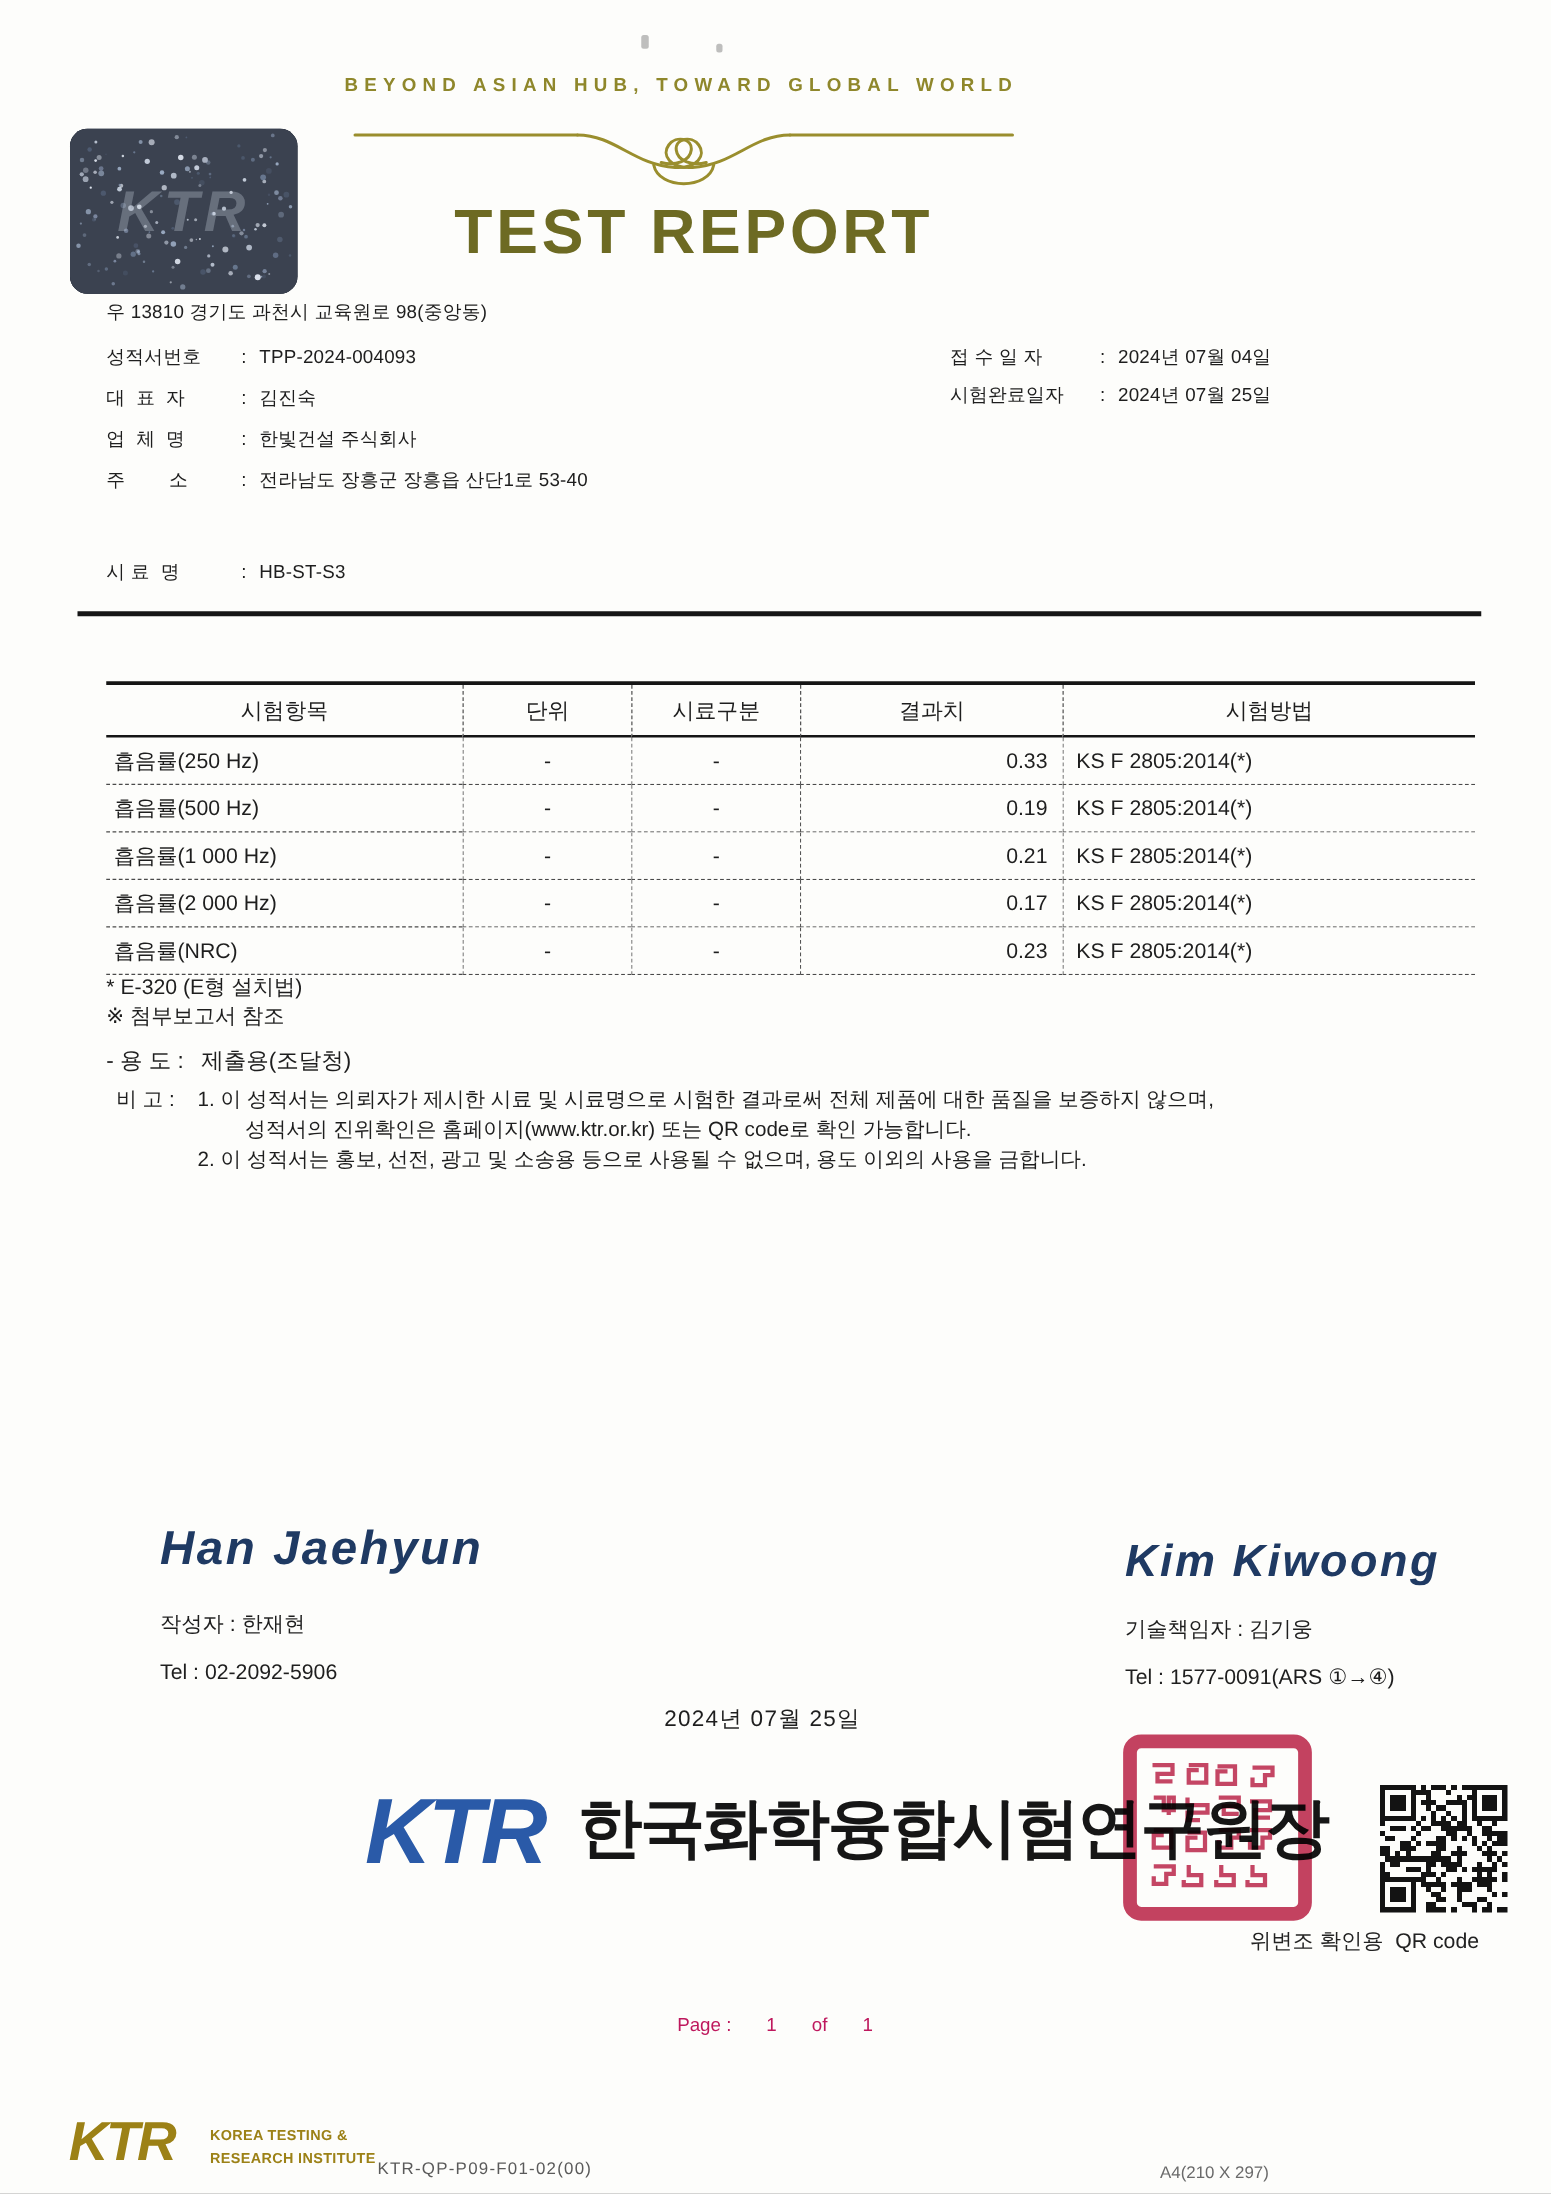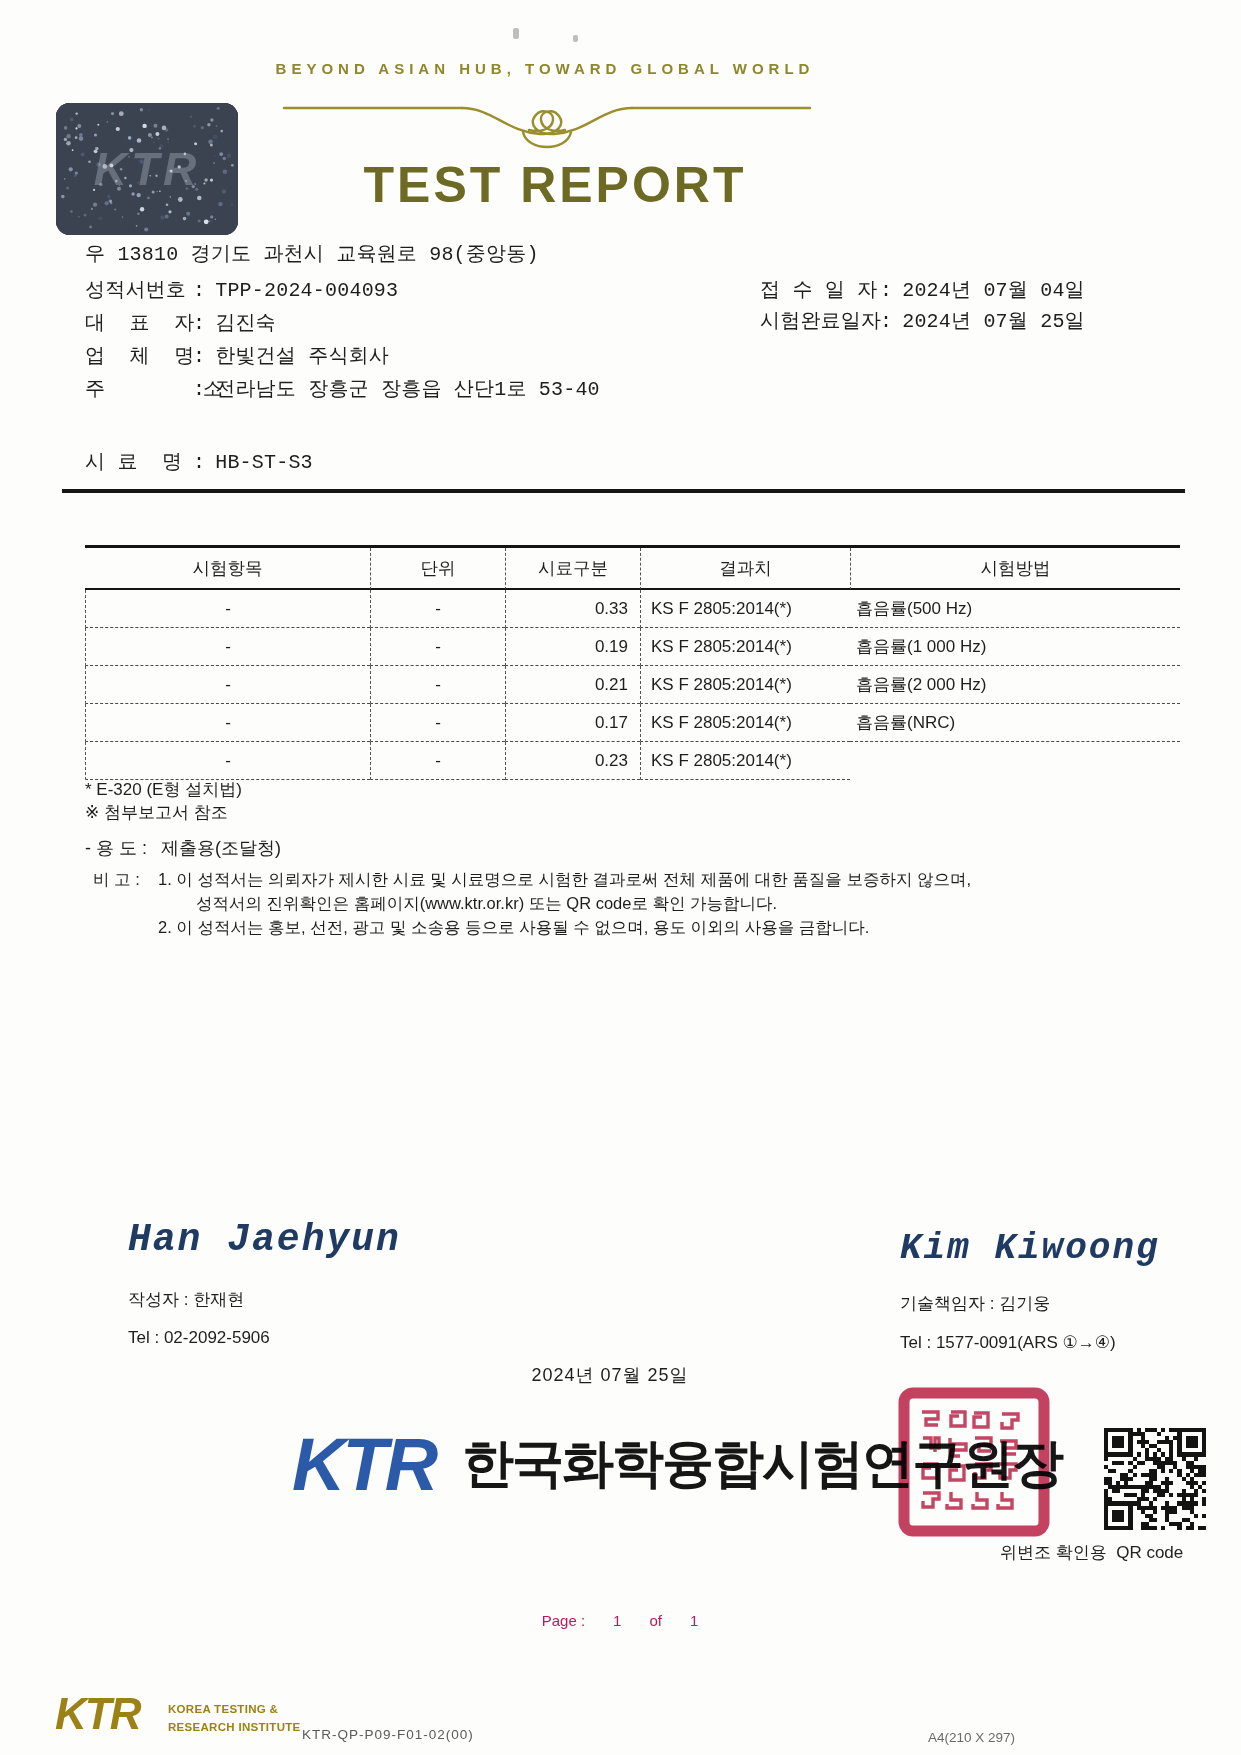--- a/index.html
+++ b/index.html
@@ -10,42 +10,42 @@
   .ctr{text-align:center;}
   
   .tagline{font-size:15px;font-weight:700;letter-spacing:5px;color:#8f872b;}
   .report-title{font-size:50px;font-weight:800;letter-spacing:3px;color:#6d6a23;line-height:1;}
   .speck{background:#8a8a8a;opacity:.55;border-radius:2px;}
   
   .holo{width:182px;height:132px;border-radius:14px;background:#3b4250;box-shadow:inset 0 0 0 4px #2d3441, inset 0 0 18px #222a36;overflow:hidden;}
   .holo-ktr{width:182px;height:132px;line-height:132px;text-align:center;font-size:46px;font-weight:800;
             letter-spacing:4px;color:rgba(205,214,228,.30);font-style:italic;}
   
-  .line17{font-size:20px;letter-spacing:.2px;font-family:Liberation Mono, monospace;}
+  .line17{font-size:15px;letter-spacing:.2px;}
   .lbl{display:inline-block;width:106px;}
   .rlbl{display:inline-block;width:118px;}
   .colon{display:inline-block;margin:0 10px 0 2px;}
   
   .thickbar{background:#161616;height:4px;}
   .sec-title{font-size:23px;font-weight:700;letter-spacing:5px;}
   
   .rtable{position:absolute;left:85px;top:545px;width:1095px;border-top:3px solid #151515;
           display:grid;grid-template-columns:285px 135px 135px 210px 330px;}
   .hc{height:40px;line-height:40px;border-bottom:2px solid #151515;font-size:17.5px;text-align:center;}
   .bc{height:37px;line-height:37px;border-bottom:1.4px dashed #4a4a4a;font-size:17px;}
   .cs{border-left:1.4px dashed #555;}
   .c-item{text-align:left;padding-left:6px;}
   .c-mid{text-align:center;}
   .c-num{text-align:right;padding-right:12px;}
   .c-mth{text-align:left;padding-left:10px;}
   .note{font-size:17px;}
   .usage{font-size:18px;}
   .remark{font-size:16.5px;}
   
-  .script{font-family:Liberation Mono, monospace;font-style:italic;font-weight:700;color:#1f3a63;text-align:center;}
+  .script{font-family:Liberation Sans, sans-serif;font-style:italic;font-weight:700;color:#1f3a63;text-align:center;}
   .sig-l{font-size:38px;letter-spacing:2px;}
   .sig-r{font-size:36px;letter-spacing:2px;}
   .sigline{font-size:17px;}
   .issue-date{font-size:18px;letter-spacing:1px;}
   
   .ktr-big{font-size:74px;font-weight:900;font-style:italic;color:#2a5aa8;letter-spacing:-3px;line-height:1;}
   .org-name{font-size:52px;font-weight:700;color:#161616;letter-spacing:-2px;line-height:1.1;}
   .seal{mix-blend-mode:multiply;}
   .qr-caption{font-size:17px;color:#222;}
   
@@ -251,20 +251,21 @@
 
   <div class="abs thickbar" style="left:62px;top:489px;width:1123px;"></div>
 
   <div class="rtable">
     <div class="hc">시험항목</div>
     <div class="hc cs">단위</div>
     <div class="hc cs">시료구분</div>
     <div class="hc cs">결과치</div>
     <div class="hc cs">시험방법</div>
 
+    <div class="bc c-item">흡음률(250 Hz)</div>
     <div class="bc cs c-mid">-</div>
     <div class="bc cs c-mid">-</div>
     <div class="bc cs c-num">0.33</div>
     <div class="bc cs c-mth">KS F 2805:2014(*)</div>
 
     <div class="bc c-item">흡음률(500 Hz)</div>
     <div class="bc cs c-mid">-</div>
     <div class="bc cs c-mid">-</div>
     <div class="bc cs c-num">0.19</div>
     <div class="bc cs c-mth">KS F 2805:2014(*)</div>

